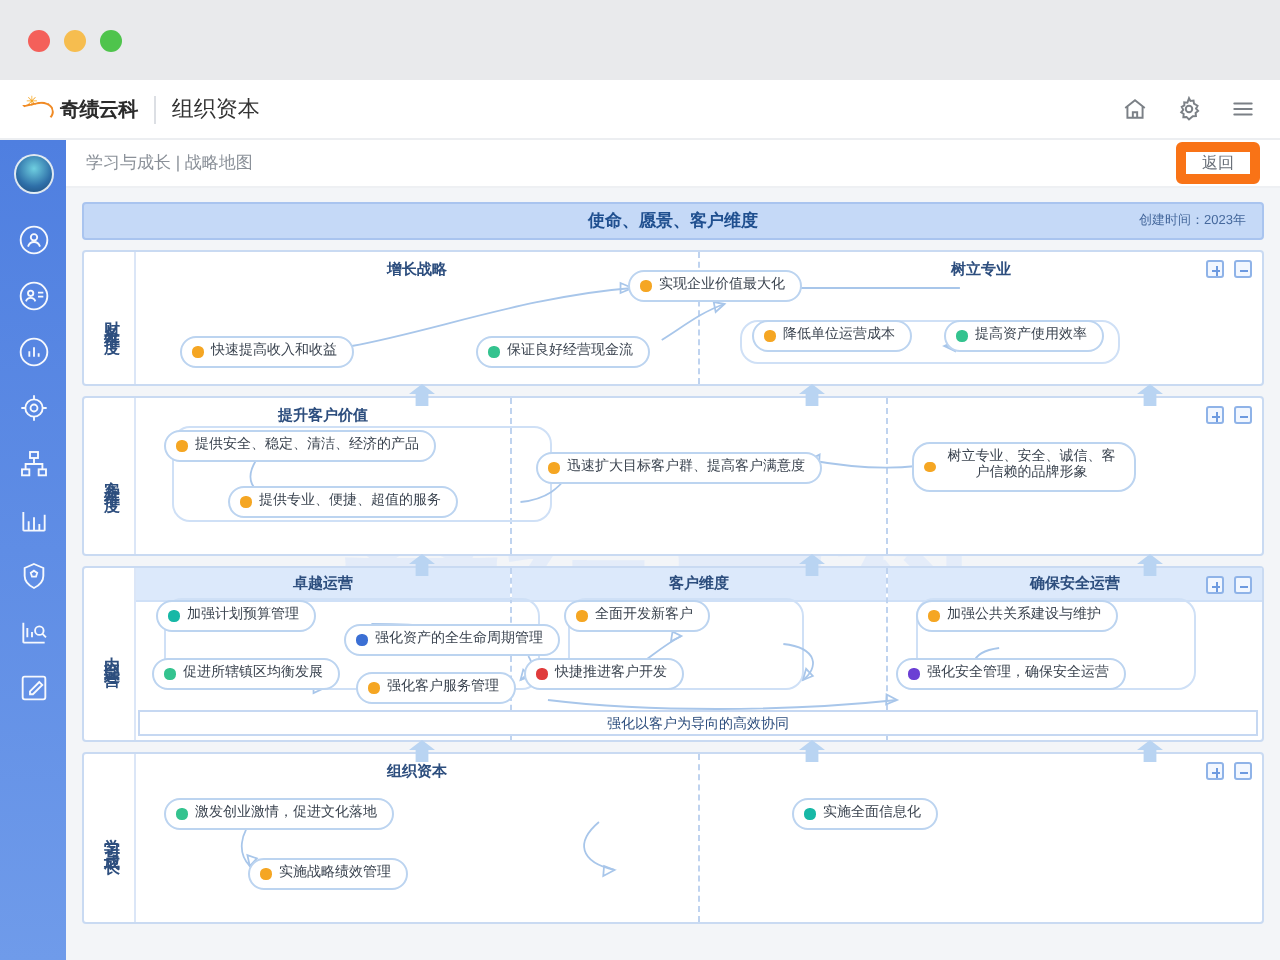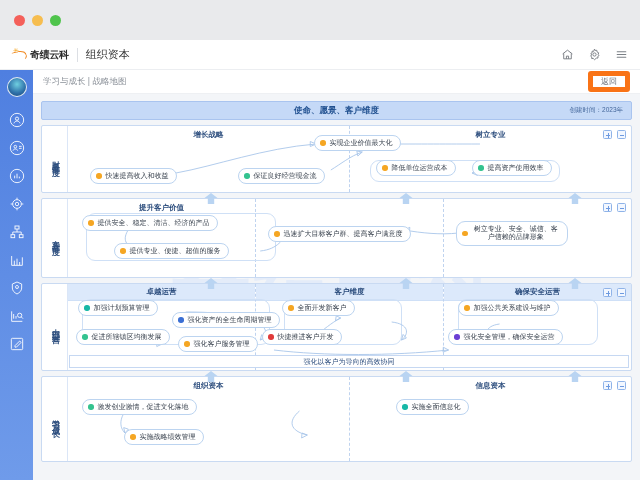--- a/index.html
+++ b/index.html
@@ -478,21 +478,20 @@
                 <span class="bullet b-green"></span>
                 <span class="lbl">激发创业激情，促进文化落地</span>
               </div>
               <div class="node" style="left:56px; top:52px;">
                 <span class="bullet b-orange"></span>
                 <span class="lbl">实施战略绩效管理</span>
               </div>
             </div>
 
             <div class="col">
-              <div class="colhead">信息资本</div>
               <div class="pm">
                 <div class="pmbtn plus"></div>
                 <div class="pmbtn"></div>
               </div>
               <div class="node" style="left:46px; top:22px;">
                 <span class="bullet b-teal"></span>
                 <span class="lbl">实施全面信息化</span>
               </div>
             </div>
           </div>

